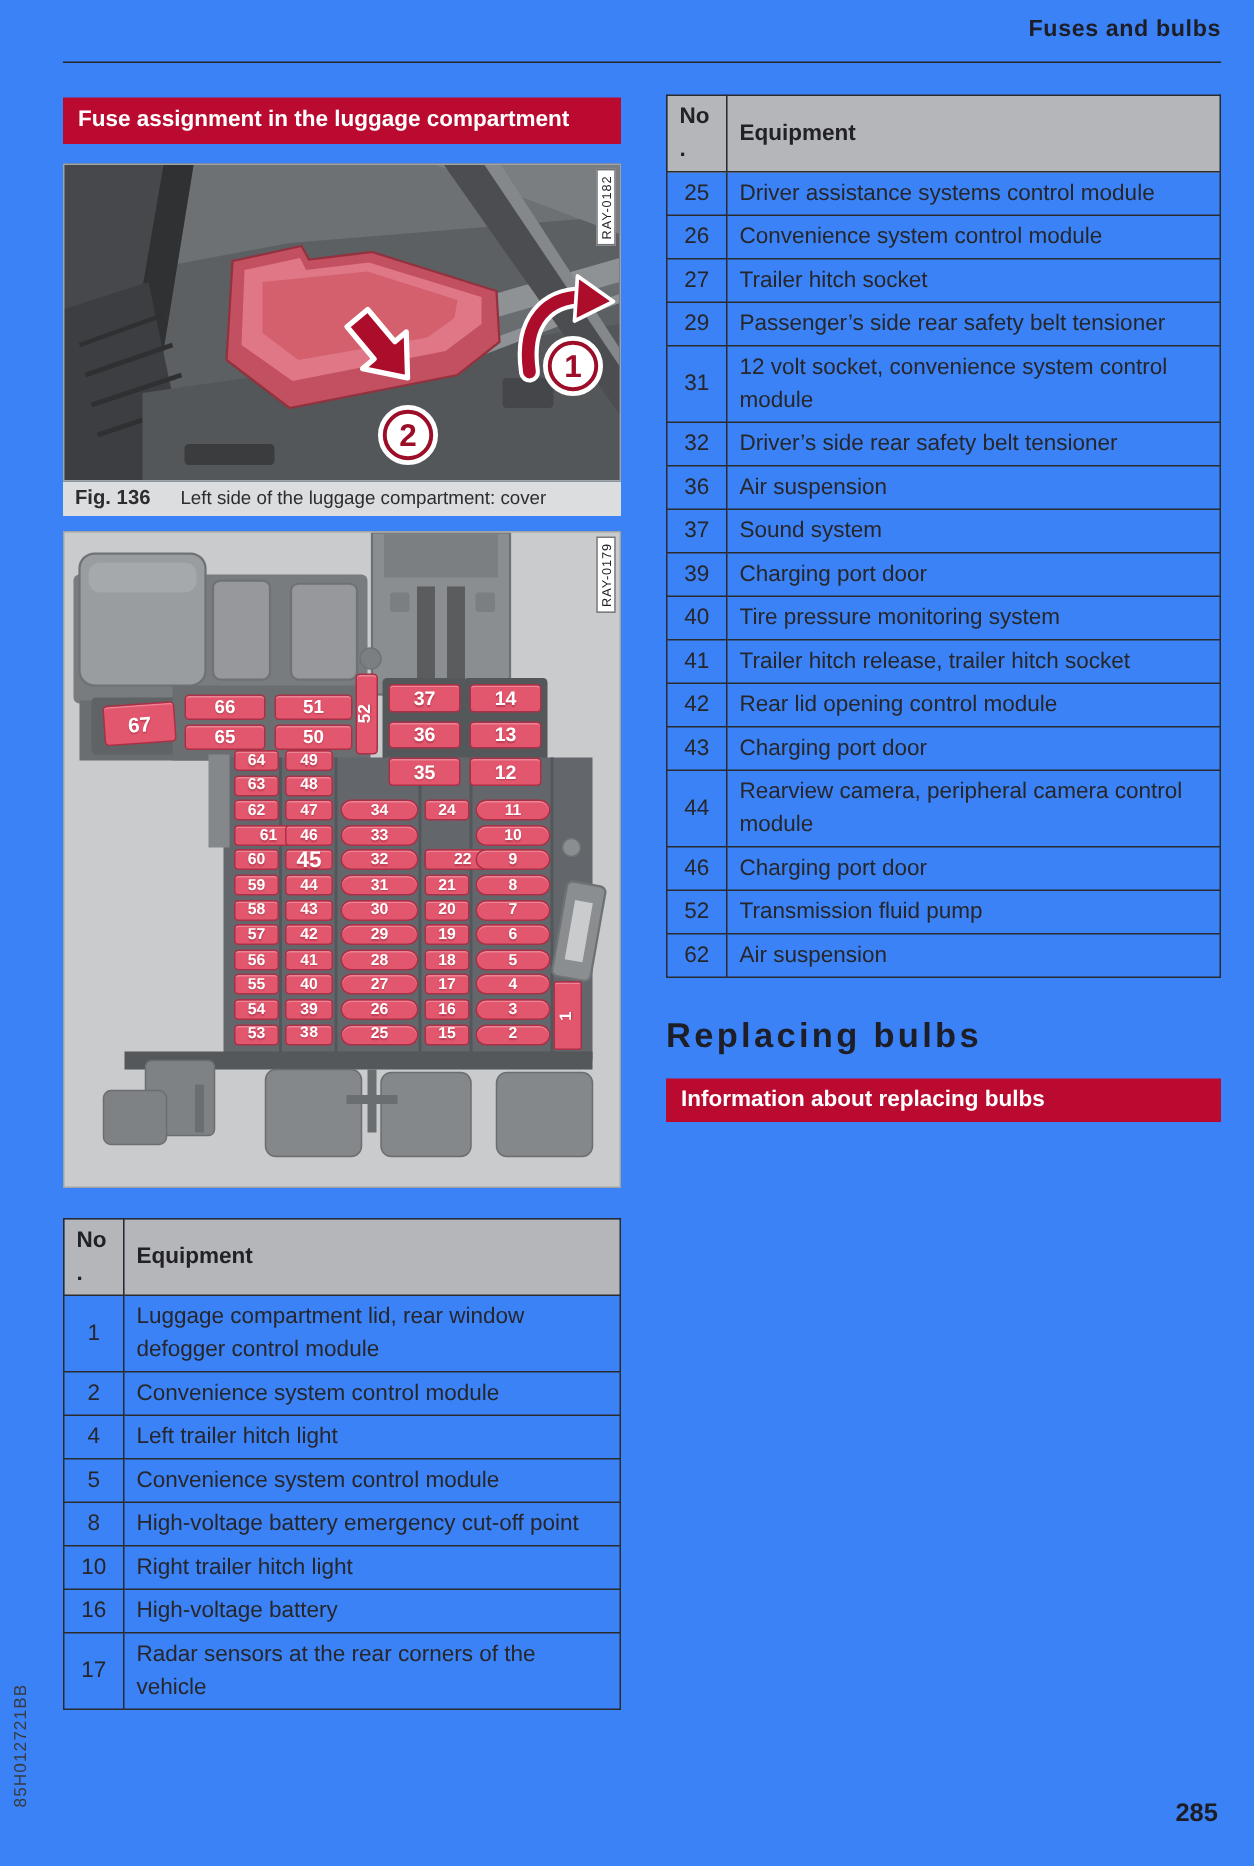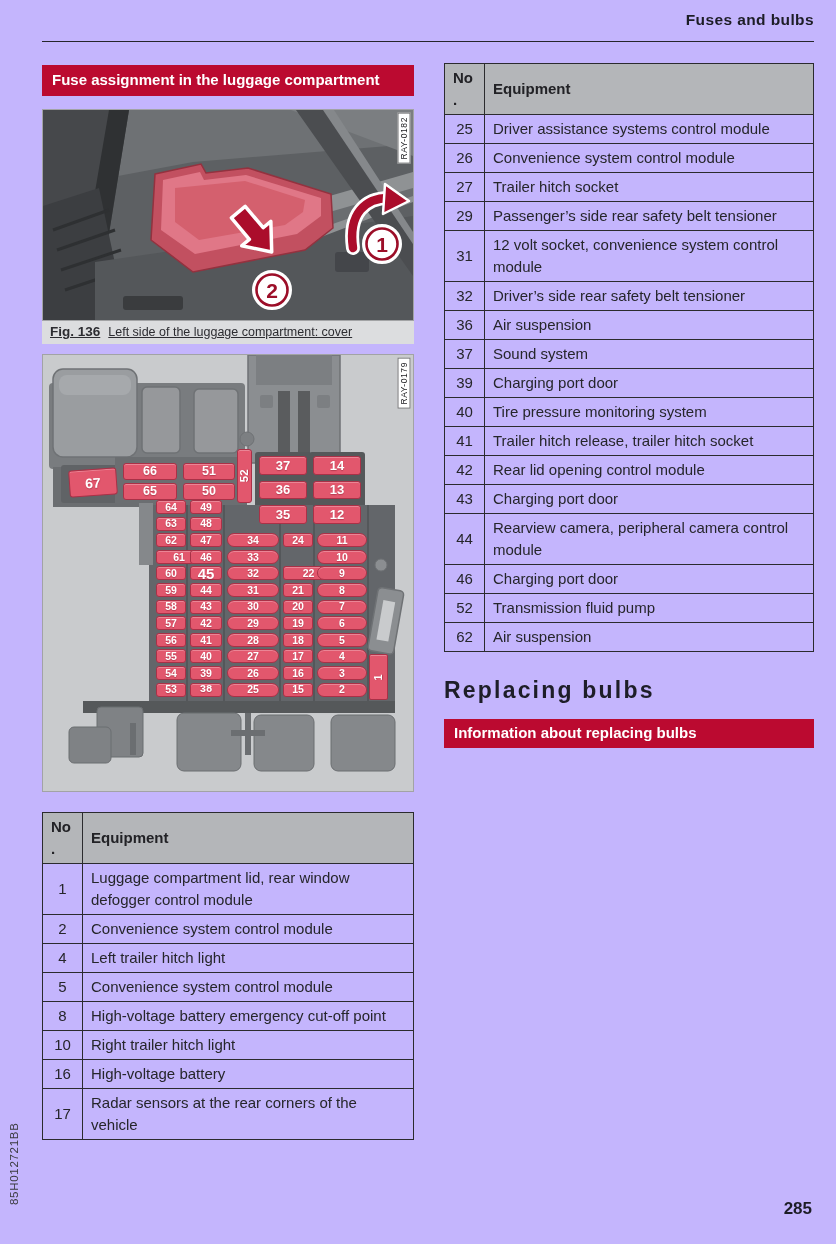--- a/index.html
+++ b/index.html
@@ -1,37 +1,37 @@
 <!DOCTYPE html>
 <html><head>
 <meta charset="utf-8">
 <style>
   html,body{margin:0;padding:0;background:#ffffff;}
-  .page{position:relative;width:836px;height:1244px;background:#c4b5fd;overflow:hidden;
+  .page{position:relative;width:836px;height:1244px;background:#3b82f6;overflow:hidden;
         font-family:"Liberation Sans", sans-serif;color:#26262b;}
   
   .running-head{position:absolute;top:11px;left:42px;width:772px;text-align:right;
         font-size:15.5px;font-weight:bold;letter-spacing:.4px;color:#1d1d26;}
   .head-rule{position:absolute;top:41px;left:42px;width:772px;border-top:1.6px solid #26262b;}
   
   .col-left{position:absolute;left:42px;top:63px;width:372px;}
   .col-right{position:absolute;left:444px;top:63px;width:370px;}
   
   .banner{background:#bb0a30;color:#fff;font-weight:bold;font-size:15px;line-height:19px;
         padding:5px 10px 7px;box-sizing:border-box;}
   
   .figure{position:relative;margin-top:13px;box-sizing:border-box;border:1px solid #a2a3a5;overflow:hidden;}
   #fig136{height:212px;background:#5d6063;}
   #fig137{height:438px;background:#c9cbcd;}
   .figure svg{position:absolute;left:0;top:0;}
   .ray-tag{position:absolute;top:3px;right:3px;background:#fff;border:1px solid #707173;
         writing-mode:vertical-rl;transform:rotate(180deg);font-size:8.5px;letter-spacing:.6px;
         padding:3px 1px;color:#212124;line-height:1;}
   .caption{background:#dcdddf;padding:3px 8px 5px;font-size:12.5px;color:#2c2c31;
-        display:flex;gap:8px;align-items:baseline;text-decoration:underline;}
+        display:flex;gap:20px;align-items:baseline;}
   .caption .fig-label{font-weight:bold;font-size:13.5px;white-space:nowrap;}
   
   .fuse{position:absolute;background:#e2576d;border:1px solid #a93147;border-radius:3px;
         color:#fff;font-weight:bold;display:flex;align-items:center;justify-content:center;
         box-sizing:border-box;box-shadow:inset 0 1px 0 rgba(255,255,255,.28);
         text-shadow:0 1px 1px rgba(120,20,40,.4);}
   .fuse span{line-height:1;}
   .fuse-v span{transform:rotate(-90deg);}
   
   .eq-table{border-collapse:collapse;width:100%;font-size:15px;table-layout:fixed;}

